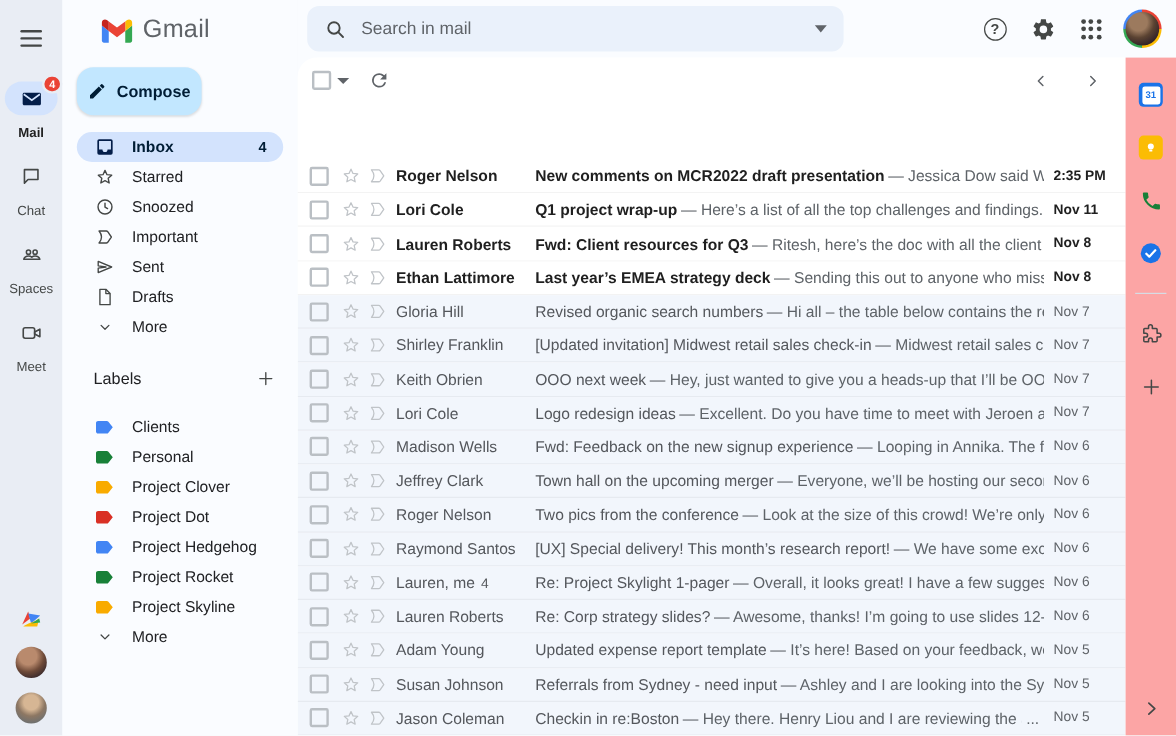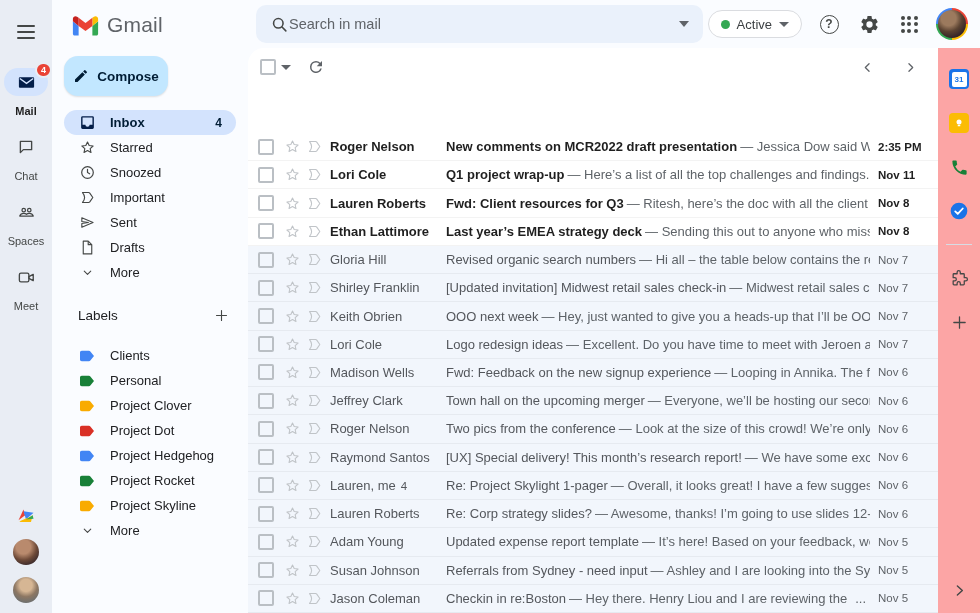--- a/index.html
+++ b/index.html
@@ -17,40 +17,40 @@
   .rail-label { font-size:11px; color:#444746; margin-top:9px; }
   .rail-item.selected .rail-label { font-weight:700; color:#1f1f1f; }
   .badge { position:absolute; top:-6px; right:-4px; min-width:16px; height:16px; padding:0 4px; background:#ea4335; border:2px solid #e9edf4; border-radius:9px; color:#fff; font-size:9px; font-weight:700; display:flex; align-items:center; justify-content:center; }
   .rail-bottom { margin-top:auto; display:flex; flex-direction:column; align-items:center; gap:12px; }
   .mini-avatar { width:26px; height:26px; border-radius:50%; }
   .mini-avatar.a1 { background:radial-gradient(circle at 40% 30%, #b98a6d 0 30%, #6e4a38 55%, #3a2a2c 80%); }
   .mini-avatar.a2 { background:radial-gradient(circle at 50% 32%, #d6b694 0 28%, #8d7763 52%, #70706e 78%); }
 
   
   .sidebar { width:196px; background:#fafcff; flex-shrink:0; display:flex; flex-direction:column; padding-top:10px; }
-  .logo-row { display:flex; align-items:center; padding-left:20px; height:30px; }
+  .logo-row { display:flex; align-items:center; padding-left:32px; height:30px; }
   .logo-text { font-size:21px; color:#5f6368; margin-left:8px; letter-spacing:.2px; }
   .compose { margin:16px 0 0 12px; width:104px; height:40px; border-radius:14px; background:#c2e7ff; display:flex; align-items:center; justify-content:center; gap:8px; box-shadow:0 1px 2px rgba(0,0,0,.12); cursor:pointer; }
   .compose span { font-size:13.5px; font-weight:600; color:#001d35; }
   .nav { margin-top:14px; }
   .nav-item { height:25px; margin-right:12px; display:flex; align-items:center; padding-left:14px; margin-left:12px; border-radius:13px; cursor:pointer; font-size:13px; color:#202124; }
   .nav-item .ic { width:18px; height:18px; display:flex; align-items:center; justify-content:center; color:#444746; margin-right:14px; flex-shrink:0; }
   .nav-item.selected { background:#d3e3fd; }
   .nav-item.selected .lbl { font-weight:700; color:#001d35; }
   .nav-item .count { margin-left:auto; margin-right:14px; font-size:12px; font-weight:700; color:#001d35; }
   .labels-header { display:flex; align-items:center; margin-top:16px; padding:0 16px 0 26px; height:28px; }
   .labels-header .t { font-size:13.5px; color:#202124; }
   .plus-btn { margin-left:auto; width:22px; height:22px; display:flex; align-items:center; justify-content:center; color:#444746; cursor:pointer; font-size:18px; }
   .label-item .lbl { font-size:13px; color:#202124; }
 
   
   .content { flex:1; display:flex; flex-direction:column; min-width:0; background:#fafcff; }
   .header { height:48px; display:flex; align-items:center; padding:0 12px 0 8px; }
   .searchbar { width:447px; height:38px; background:#eaf1fb; border-radius:10px; display:flex; align-items:center; padding:0 14px; }
-  .searchbar input { border:none; outline:none; background:transparent; flex:1; font-size:14.5px; color:#202124; font-family:"Liberation Sans",sans-serif; }
+  .searchbar input { border:none; outline:none; background:transparent; flex:1; font-size:14.5px; color:#202124; margin-left:12px; font-family:"Liberation Sans",sans-serif; }
   .searchbar input::placeholder { color:#5f6368; }
   .caret { width:0; height:0; border-left:5px solid transparent; border-right:5px solid transparent; border-top:6px solid #5f6368; }
   .header-actions { margin-left:auto; display:flex; align-items:center; gap:14px; }
   .active-pill { height:28px; border:1px solid #dadce0; background:#fff; border-radius:14px; display:flex; align-items:center; gap:7px; padding:0 12px; cursor:pointer; }
   .active-dot { width:9px; height:9px; border-radius:50%; background:#34a853; }
   .active-pill .t { font-size:13px; color:#3c4043; }
   .icon-btn { width:26px; height:26px; display:flex; align-items:center; justify-content:center; color:#444746; cursor:pointer; }
   .help-circle { width:19px; height:19px; border:1.8px solid #444746; border-radius:50%; display:flex; align-items:center; justify-content:center; }
   .help-circle::after { content:"?"; font-size:12px; font-weight:700; color:#444746; }
   .apps-grid { display:grid; grid-template-columns:repeat(3,4px); gap:2.5px; }
@@ -344,25 +344,20 @@
         <span style="display:flex;color:#444746">
           <svg width="19" height="19" viewBox="0 0 24 24" fill="none" stroke="currentColor" stroke-width="2">
               <circle cx="10.5" cy="10.5" r="6"></circle>
               <path d="M15.2 15.2l4.8 4.8" stroke-linecap="round"></path>
             </svg>
         </span>
         <input type="text" placeholder="Search in mail" style="">
         <span class="caret"></span>
       </div>
       <div class="header-actions">
-        <div class="active-pill">
-          <span class="active-dot"></span>
-          <span class="t">Active</span>
-          <span class="caret" style="border-top-width:5px"></span>
-        </div>
         <span class="icon-btn">
             <span class="help-circle"></span>
           </span>
         <span class="icon-btn">
           <svg width="21" height="21" viewBox="0 0 24 24" fill="currentColor">
               <path d="M19.14 12.94c.04-.3.06-.61.06-.94s-.02-.64-.07-.94l2.03-1.58c.18-.14.23-.41.12-.61l-1.92-3.32c-.12-.22-.37-.29-.59-.22l-2.39.96c-.5-.38-1.03-.7-1.62-.94l-.36-2.54c-.04-.24-.24-.41-.48-.41h-3.84c-.24 0-.43.17-.47.41l-.36 2.54c-.59.24-1.13.57-1.62.94l-2.39-.96c-.22-.08-.47 0-.59.22L2.74 8.87c-.12.21-.08.47.12.61l2.03 1.58c-.05.3-.09.63-.09.94s.02.64.07.94l-2.03 1.58c-.18.14-.23.41-.12.61l1.92 3.32c.12.22.37.29.59.22l2.39-.96c.5.38 1.03.7 1.62.94l.36 2.54c.05.24.24.41.48.41h3.84c.24 0 .44-.17.47-.41l.36-2.54c.59-.24 1.13-.56 1.62-.94l2.39.96c.22.08.47 0 .59-.22l1.92-3.32c.12-.22.07-.47-.12-.61l-2.01-1.58zM12 15.6A3.6 3.6 0 1 1 12 8.4a3.6 3.6 0 0 1 0 7.2z"></path>
             </svg>
         </span>
         <span class="icon-btn">
           <span class="apps-grid">

